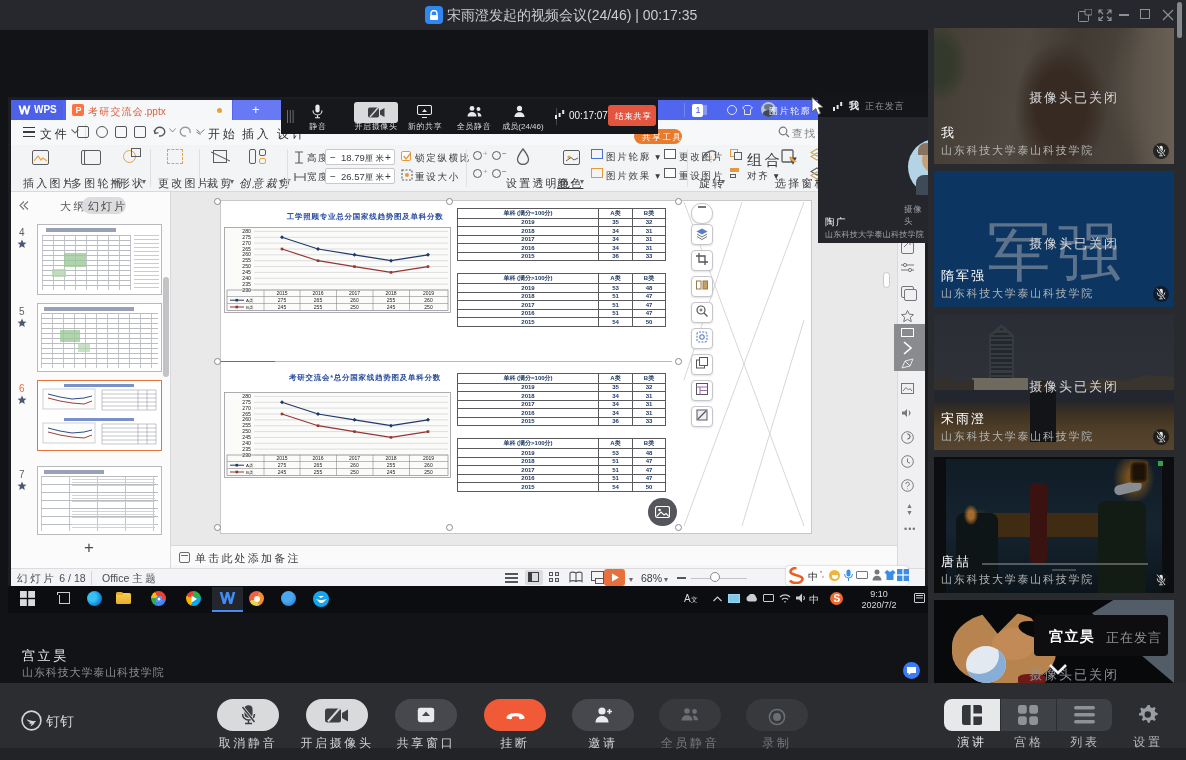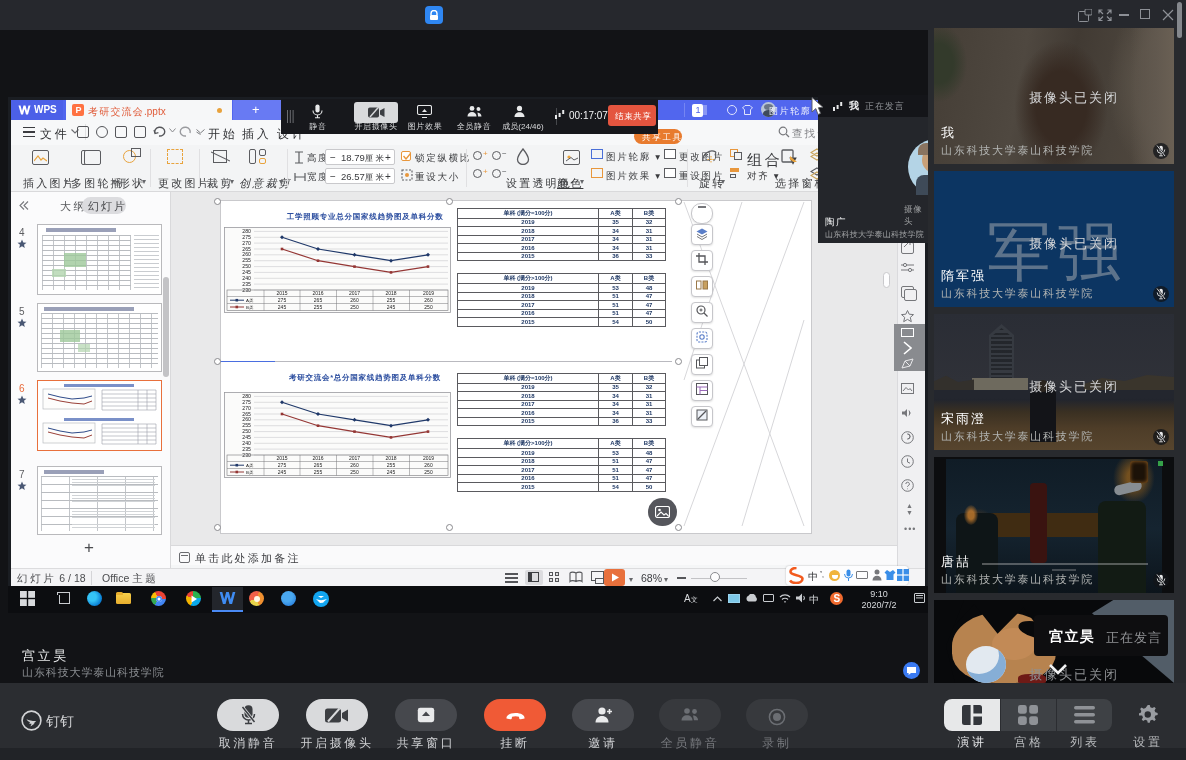--- a/index.html
+++ b/index.html
@@ -58,20 +58,21 @@
 </head>
 <body>
 <div id="app">
 
   <div class="abs" id="titlebar"></div>
   <div class="abs" style="left:425px;top:6px;width:18px;height:18px;border-radius:4px;background:#2f87f2;"></div>
   <svg class="abs" style="left:429px;top:10px" width="10" height="11" viewBox="0 0 10 11">
       <path d="M2 5 V3.5 A3 3 0 0 1 8 3.5 V5" fill="none" stroke="#fff" stroke-width="1.4"></path>
       <rect x="1" y="5" width="8" height="5" rx="1" fill="#fff"></rect>
     </svg>
+  <div class="abs" id="titletext" style="left:447px;">宋雨澄发起的视频会议(24/46)&nbsp;|&nbsp;00:17:35</div>
   <svg class="abs winctl" style="left:1078px" width="14" height="13">
       <rect x="0.5" y="2.5" width="10" height="10" rx="1" fill="none" stroke="#8d9096"></rect>
       <rect x="7" y="0" width="7" height="6" rx="1" fill="#26282d" stroke="#8d9096"></rect>
     </svg>
   <svg class="abs winctl" style="left:1098px" width="14" height="13" viewBox="0 0 14 13">
       <g stroke="#8d9096" stroke-width="1.2" fill="none">
         <path d="M4.5 1 H1 V4.5 M1 1 L5 5"></path>
         <path d="M9.5 1 H13 V4.5 M13 1 L9 5"></path>
         <path d="M1 8 V11.5 H4.5 M1 11.5 L5 7.5"></path>
         <path d="M13 8 V11.5 H9.5 M13 11.5 L9 7.5"></path>
@@ -867,21 +868,21 @@
             <rect x="0" y="0.5" width="11" height="10" rx="1.8" fill="#3c3e42"></rect>
             <path d="M12 3.5 L16.5 1 V10 L12 7.5 Z" fill="#3c3e42"></path>
             <path d="M2 10 L10 0.8" stroke="#d9dadc" stroke-width="1.4"></path>
           </svg>
         <div style="position:absolute;left:70px;top:22px;width:50px;text-align:center;font-size:8px;color:#d8d9db;letter-spacing:.08em;">开启摄像头</div>
         <svg style="position:absolute;left:136px;top:6px" width="15" height="13">
             <rect x="0.5" y="0.5" width="14" height="9" rx="1.5" fill="none" stroke="#e8e9ea" stroke-width="1.1"></rect>
             <path d="M7.5 4 L10 7 H5 Z" fill="#e8e9ea"></path>
             <path d="M5 12.5 h5" stroke="#e8e9ea"></path>
           </svg>
-        <div style="position:absolute;left:126px;top:22px;width:36px;text-align:center;font-size:8px;color:#d8d9db;letter-spacing:.08em;">图片效果</div>
+        <div style="position:absolute;left:126px;top:22px;width:36px;text-align:center;font-size:8px;color:#d8d9db;letter-spacing:.08em;">新的共享</div>
         <svg style="position:absolute;left:185px;top:6px" width="17" height="13">
             <g fill="#e8e9ea">
               <circle cx="6" cy="3.4" r="2.4"></circle>
               <path d="M1.5 11.5 c0-2.8 2-4.4 4.5-4.4 s4.5 1.6 4.5 4.4 z"></path>
               <circle cx="12.5" cy="4" r="2"></circle>
               <path d="M11.5 7.6 c2.4.2 4 1.7 4 3.9 l-3.4 0"></path>
             </g>
             <path d="M13 1 L16.5 5" stroke="#17181c" stroke-width="1"></path>
           </svg>
         <div style="position:absolute;left:175px;top:22px;width:36px;text-align:center;font-size:8px;color:#d8d9db;letter-spacing:.08em;">全员静音</div>

